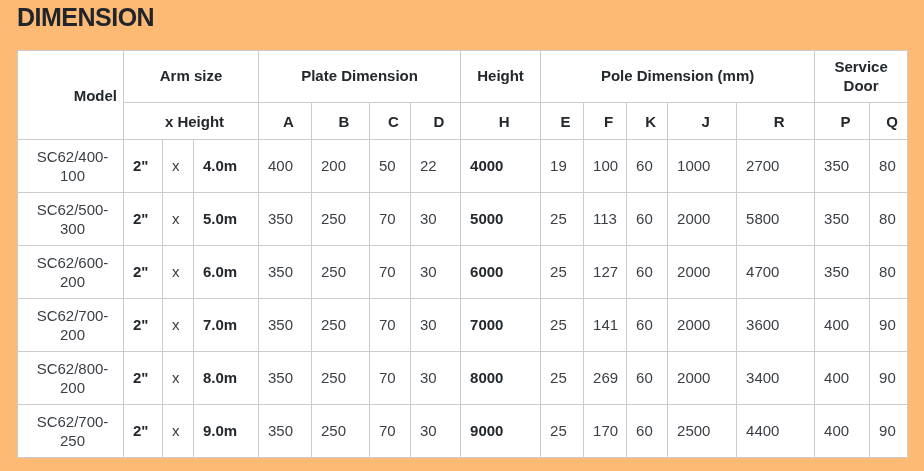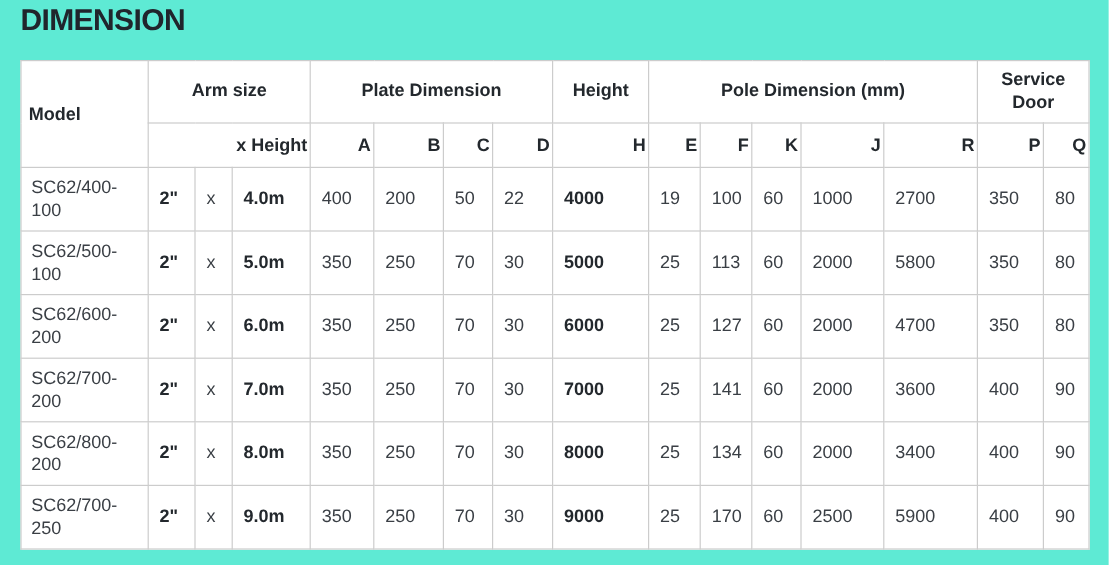--- a/index.html
+++ b/index.html
@@ -1,21 +1,21 @@
 <!DOCTYPE html>
 <html><head>
 <meta charset="utf-8">
 <style>
   * { margin: 0; padding: 0; box-sizing: border-box; }
   html, body { background: #ffffff; }
   .page {
     position: relative;
     width: 924px;
     height: 471px;
-    background: #5eead4;
+    background: #fdba74;
     font-family: "Liberation Sans", sans-serif;
     overflow: hidden;
   }
   .page-title {
     position: absolute;
     left: 17px;
     top: 3px;
     font-size: 25px;
     font-weight: 800;
     letter-spacing: -0.5px;
@@ -36,34 +36,34 @@
     vertical-align: middle;
     background: #ffffff;
   }
   .dim-table th {
     font-weight: 700;
     color: #23282d;
   }
   tr.group-row { height: 52px; }
   tr.sub-row { height: 37px; }
   tbody tr { height: 53px; }
-  .th-model { text-align: left; padding: 2px 6px; }
+  .th-model { text-align: right; padding: 2px 6px; }
   .th-group { text-align: center; padding: 2px 8px; line-height: 1.25; }
-  .th-sub { text-align: right; padding: 2px 2px 2px 9px; }
+  .th-sub { text-align: center; padding: 2px 2px 2px 9px; }
   .dim-table td {
     text-align: left;
     padding: 4px 4px 4px 9px;
     color: #3a3f45;
     line-height: 1.3;
   }
   .dim-table td.b {
     font-weight: 700;
     color: #23282d;
   }
-  .dim-table td.model-cell { padding-left: 8px; }
+  .dim-table td.model-cell { padding-left: 8px; text-align: center; }
 </style>
 </head>
 <body>
 
 <div class="page">
   <div class="page-title">DIMENSION</div>
 
   <table class="dim-table">
     <colgroup>
       <col style="width:106px">
@@ -121,21 +121,21 @@
           <td class="b">4000</td>
           <td>19</td>
           <td>100</td>
           <td>60</td>
           <td>1000</td>
           <td>2700</td>
           <td>350</td>
           <td>80</td>
         </tr>
         <tr>
-          <td class="model-cell">SC62/500-100</td>
+          <td class="model-cell">SC62/500-300</td>
           <td class="b">2"</td>
           <td>x</td>
           <td class="b">5.0m</td>
           <td>350</td>
           <td>250</td>
           <td>70</td>
           <td>30</td>
           <td class="b">5000</td>
           <td>25</td>
           <td>113</td>
@@ -185,40 +185,40 @@
           <td class="model-cell">SC62/800-200</td>
           <td class="b">2"</td>
           <td>x</td>
           <td class="b">8.0m</td>
           <td>350</td>
           <td>250</td>
           <td>70</td>
           <td>30</td>
           <td class="b">8000</td>
           <td>25</td>
-          <td>134</td>
+          <td>269</td>
           <td>60</td>
           <td>2000</td>
           <td>3400</td>
           <td>400</td>
           <td>90</td>
         </tr>
         <tr>
           <td class="model-cell">SC62/700-250</td>
           <td class="b">2"</td>
           <td>x</td>
           <td class="b">9.0m</td>
           <td>350</td>
           <td>250</td>
           <td>70</td>
           <td>30</td>
           <td class="b">9000</td>
           <td>25</td>
           <td>170</td>
           <td>60</td>
           <td>2500</td>
-          <td>5900</td>
+          <td>4400</td>
           <td>400</td>
           <td>90</td>
         </tr>
       </tbody>
   </table>
 </div>
 
 </body></html>

